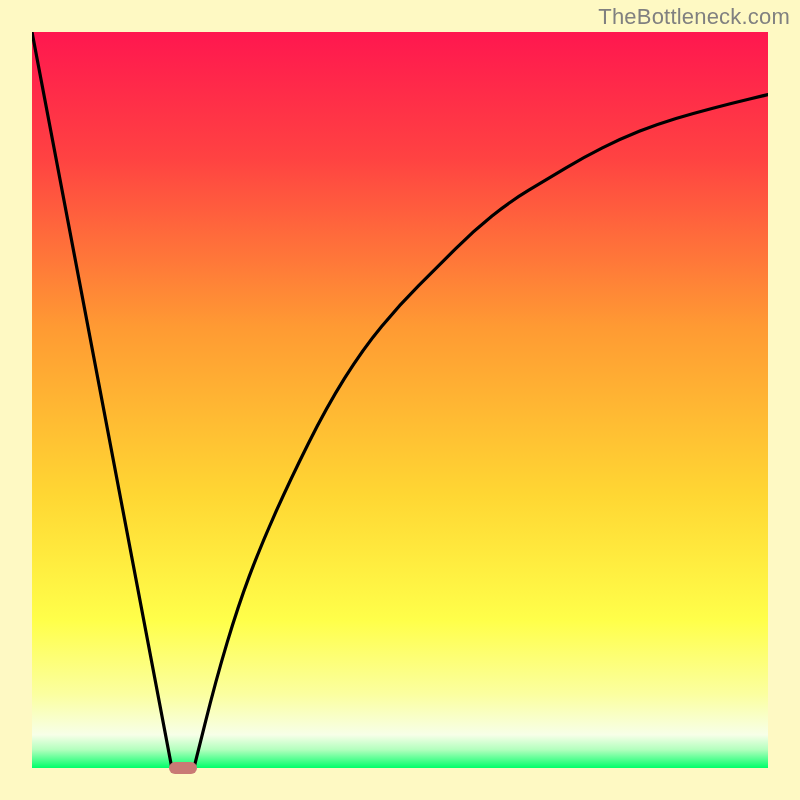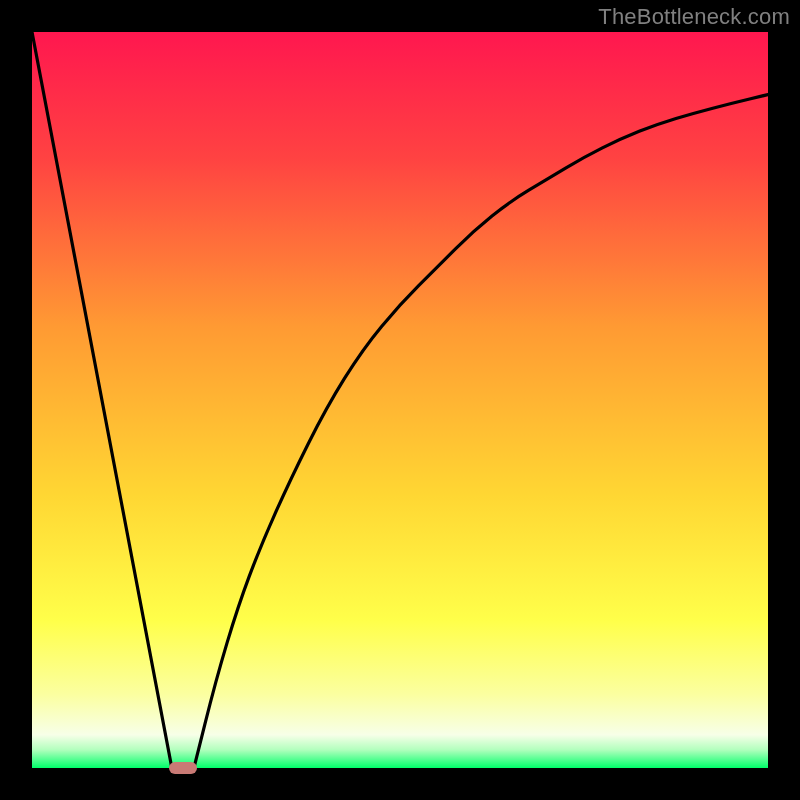--- a/index.html
+++ b/index.html
@@ -6,21 +6,21 @@
     margin: 0;
     padding: 0;
     width: 800px;
     height: 800px;
     overflow: hidden;
     font-family: Arial, Helvetica, sans-serif;
   }
   .frame {
     width: 800px;
     height: 800px;
-    background: #000000;
+    background: #fef9c3;
     position: relative;
     box-sizing: border-box;
   }
   .plot {
     position: absolute;
     left: 32px;
     top: 32px;
     width: 736px;
     height: 736px;
   }

